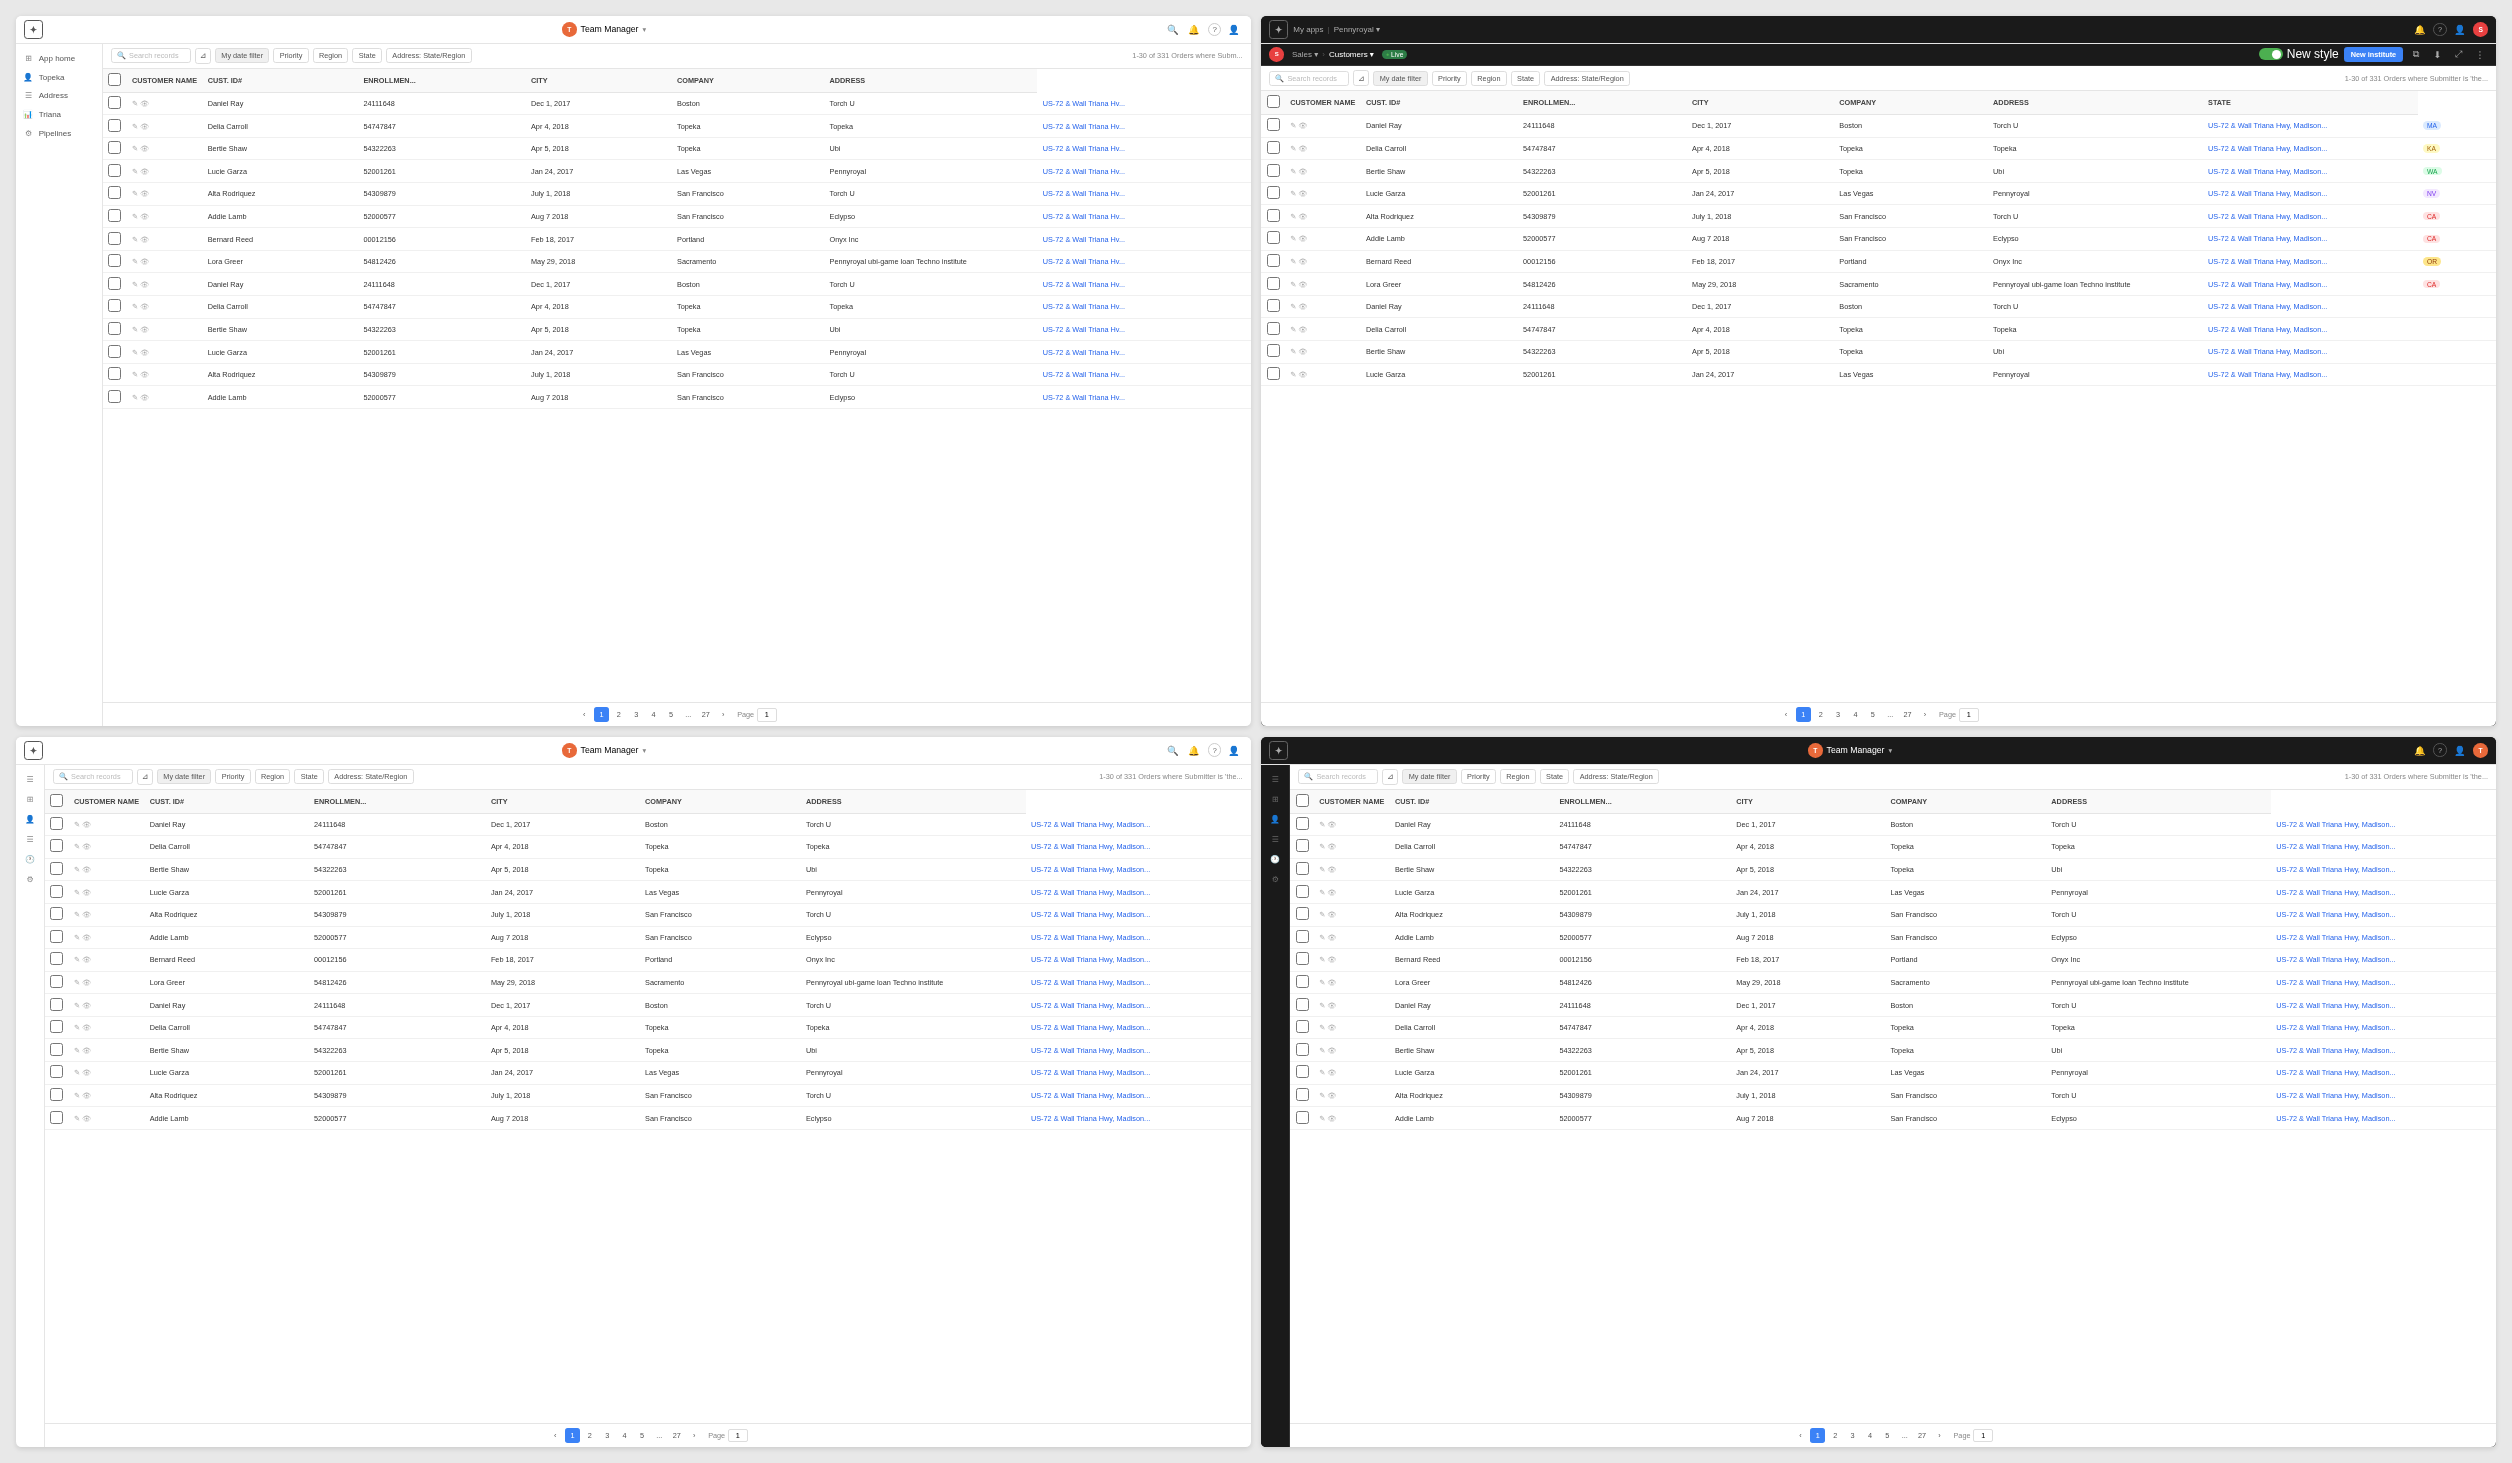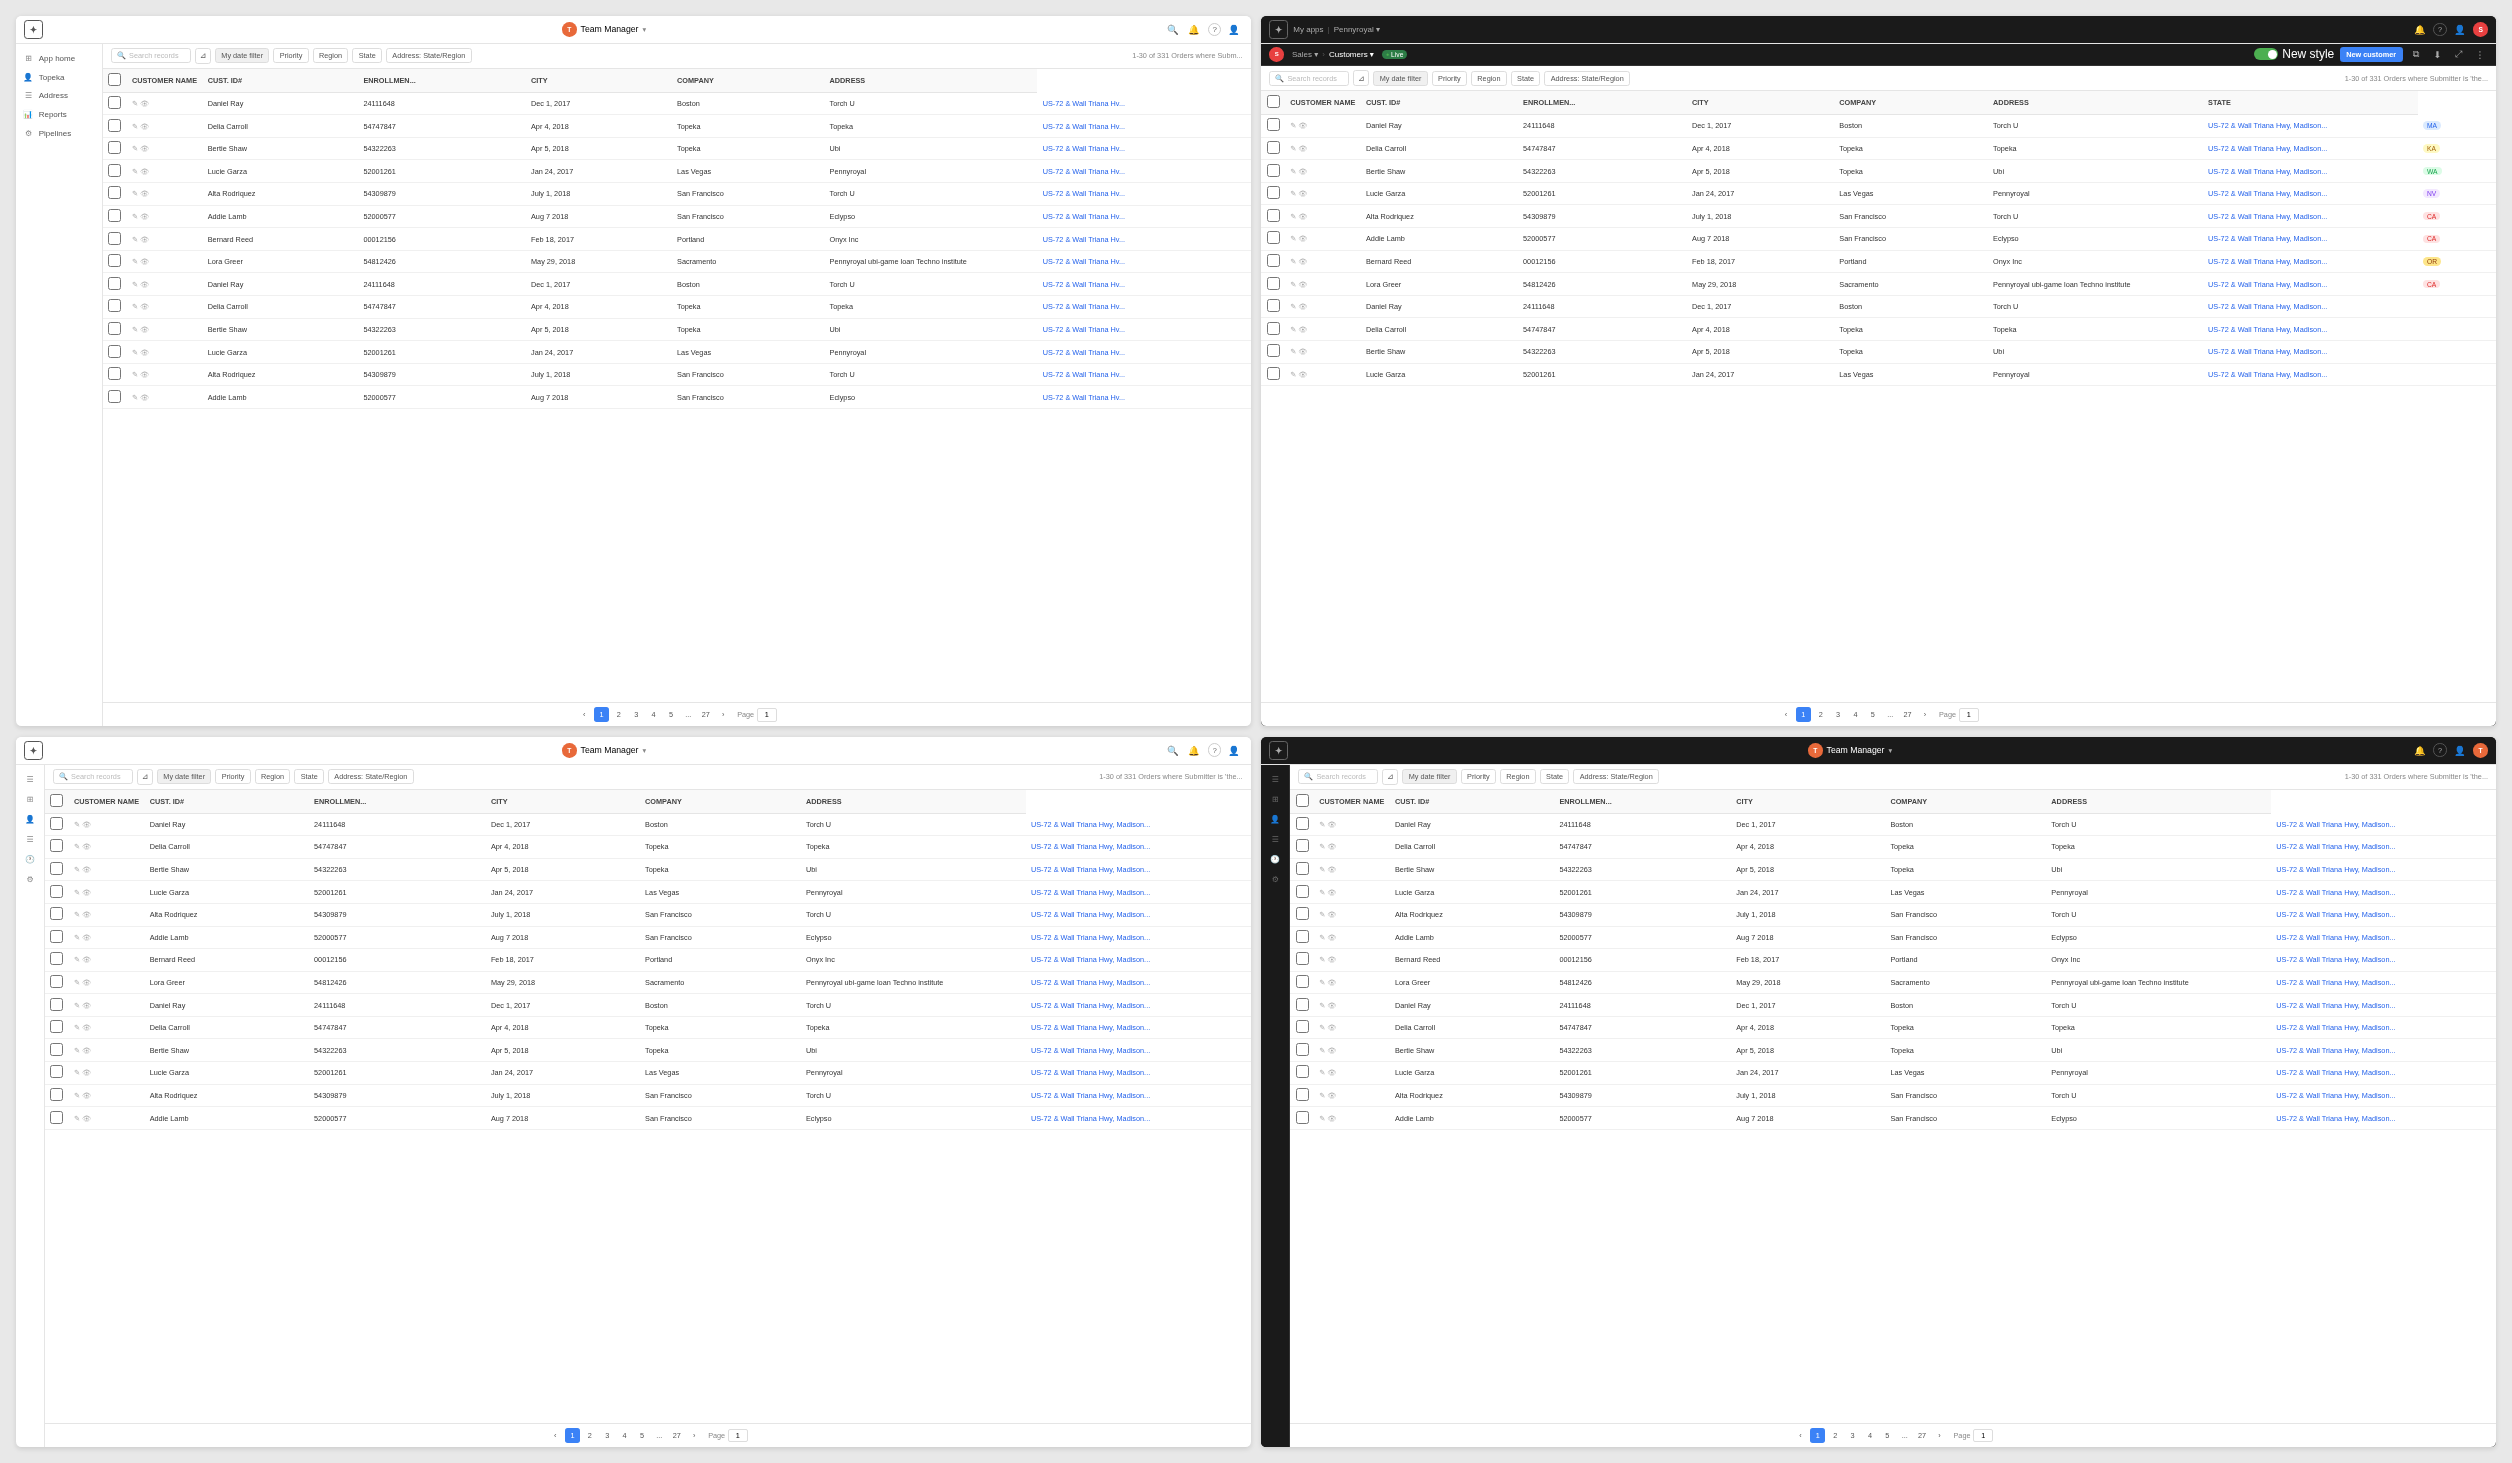--- a/index.html
+++ b/index.html
@@ -270,21 +270,21 @@
       <div class="sidebar-item">
         <span class="sidebar-icon">👤</span>
         <span>Topeka</span>
       </div>
       <div class="sidebar-item">
         <span class="sidebar-icon">☰</span>
         <span>Address</span>
       </div>
       <div class="sidebar-item">
         <span class="sidebar-icon">📊</span>
-        <span>Reports</span>
+        <span>Triana</span>
       </div>
       <div class="sidebar-item">
         <span class="sidebar-icon">⚙</span>
         <span>Pipelines</span>
       </div>
     </div>
 
     <div class="main-content">
 
       <div class="toolbar">
@@ -501,21 +501,21 @@
       <span>Sales ▾</span>
       <span class="breadcrumb-sep">›</span>
       <span class="breadcrumb-active">Customers ▾</span>
     </div>
     <div class="nav-badge-live">Live</div>
     <div style="margin-left:auto;display:flex;align-items:center;gap:5.3px;">
       <div class="toggle-wrap">
         <div class="toggle"></div>
         <span class="toggle-label">New style</span>
       </div>
-      <button class="new-customer-btn">New customer</button>
+      <button class="new-customer-btn">New institute</button>
       <div class="icon-btn icon-btn-dark">⧉</div>
       <div class="icon-btn icon-btn-dark">⬇</div>
       <div class="icon-btn icon-btn-dark">⤢</div>
       <div class="icon-btn icon-btn-dark">⋮</div>
     </div>
   </div>
 
   <div class="panel-body" style="background:#1a1a1a;">
     <div class="main-content" style="background:#fff;margin:0;">
 

